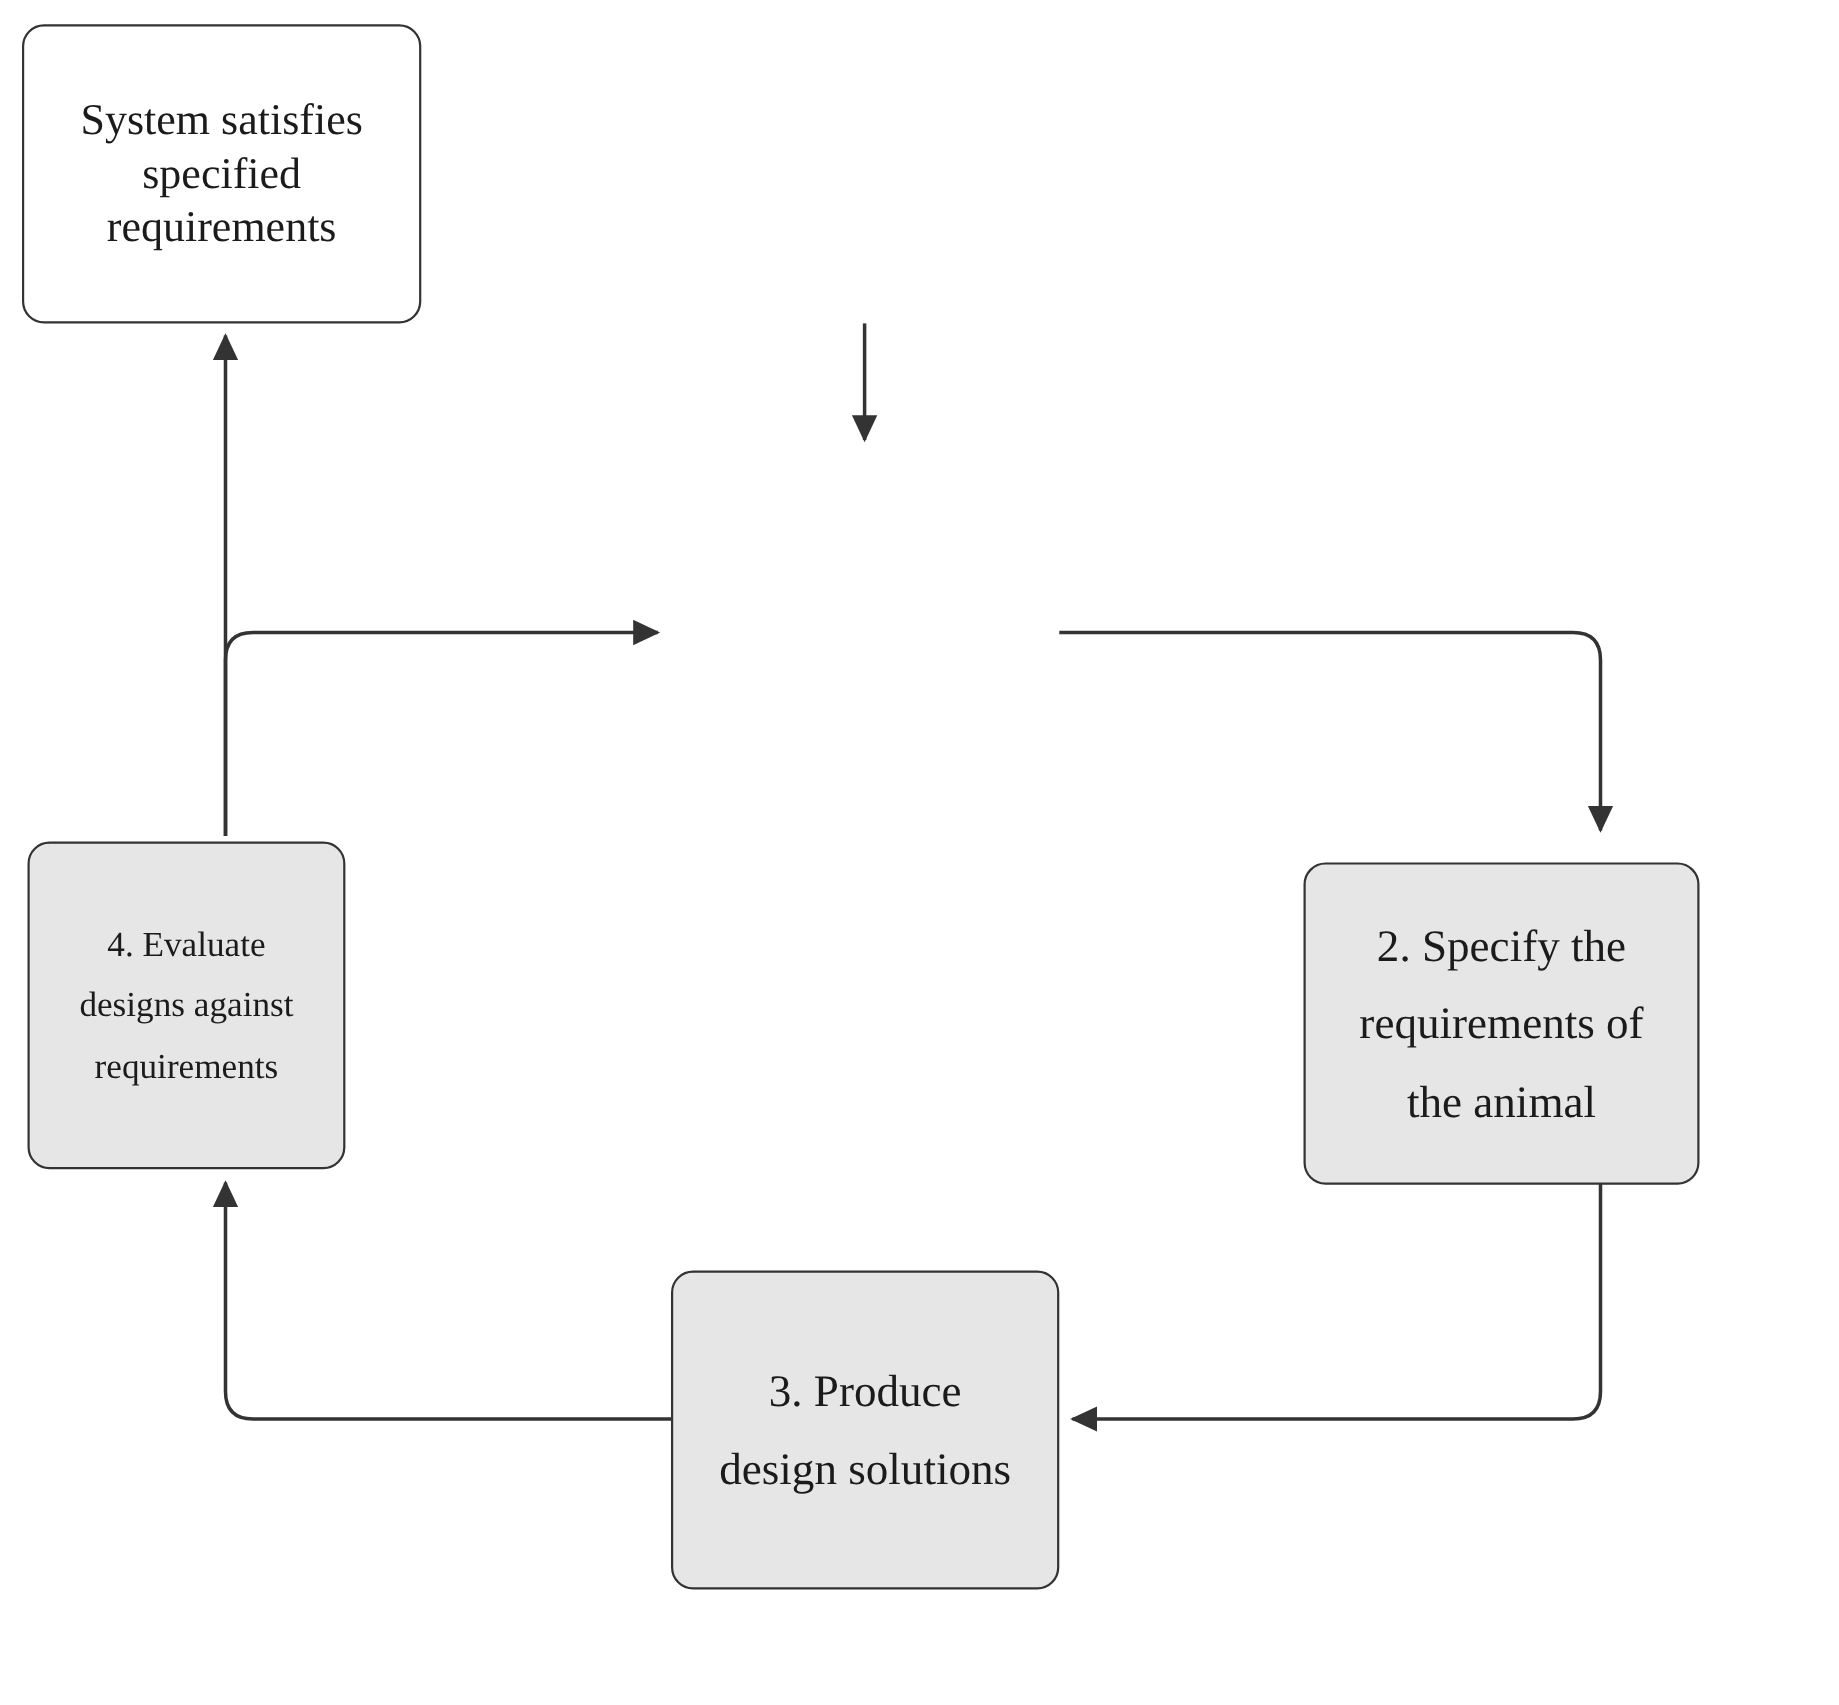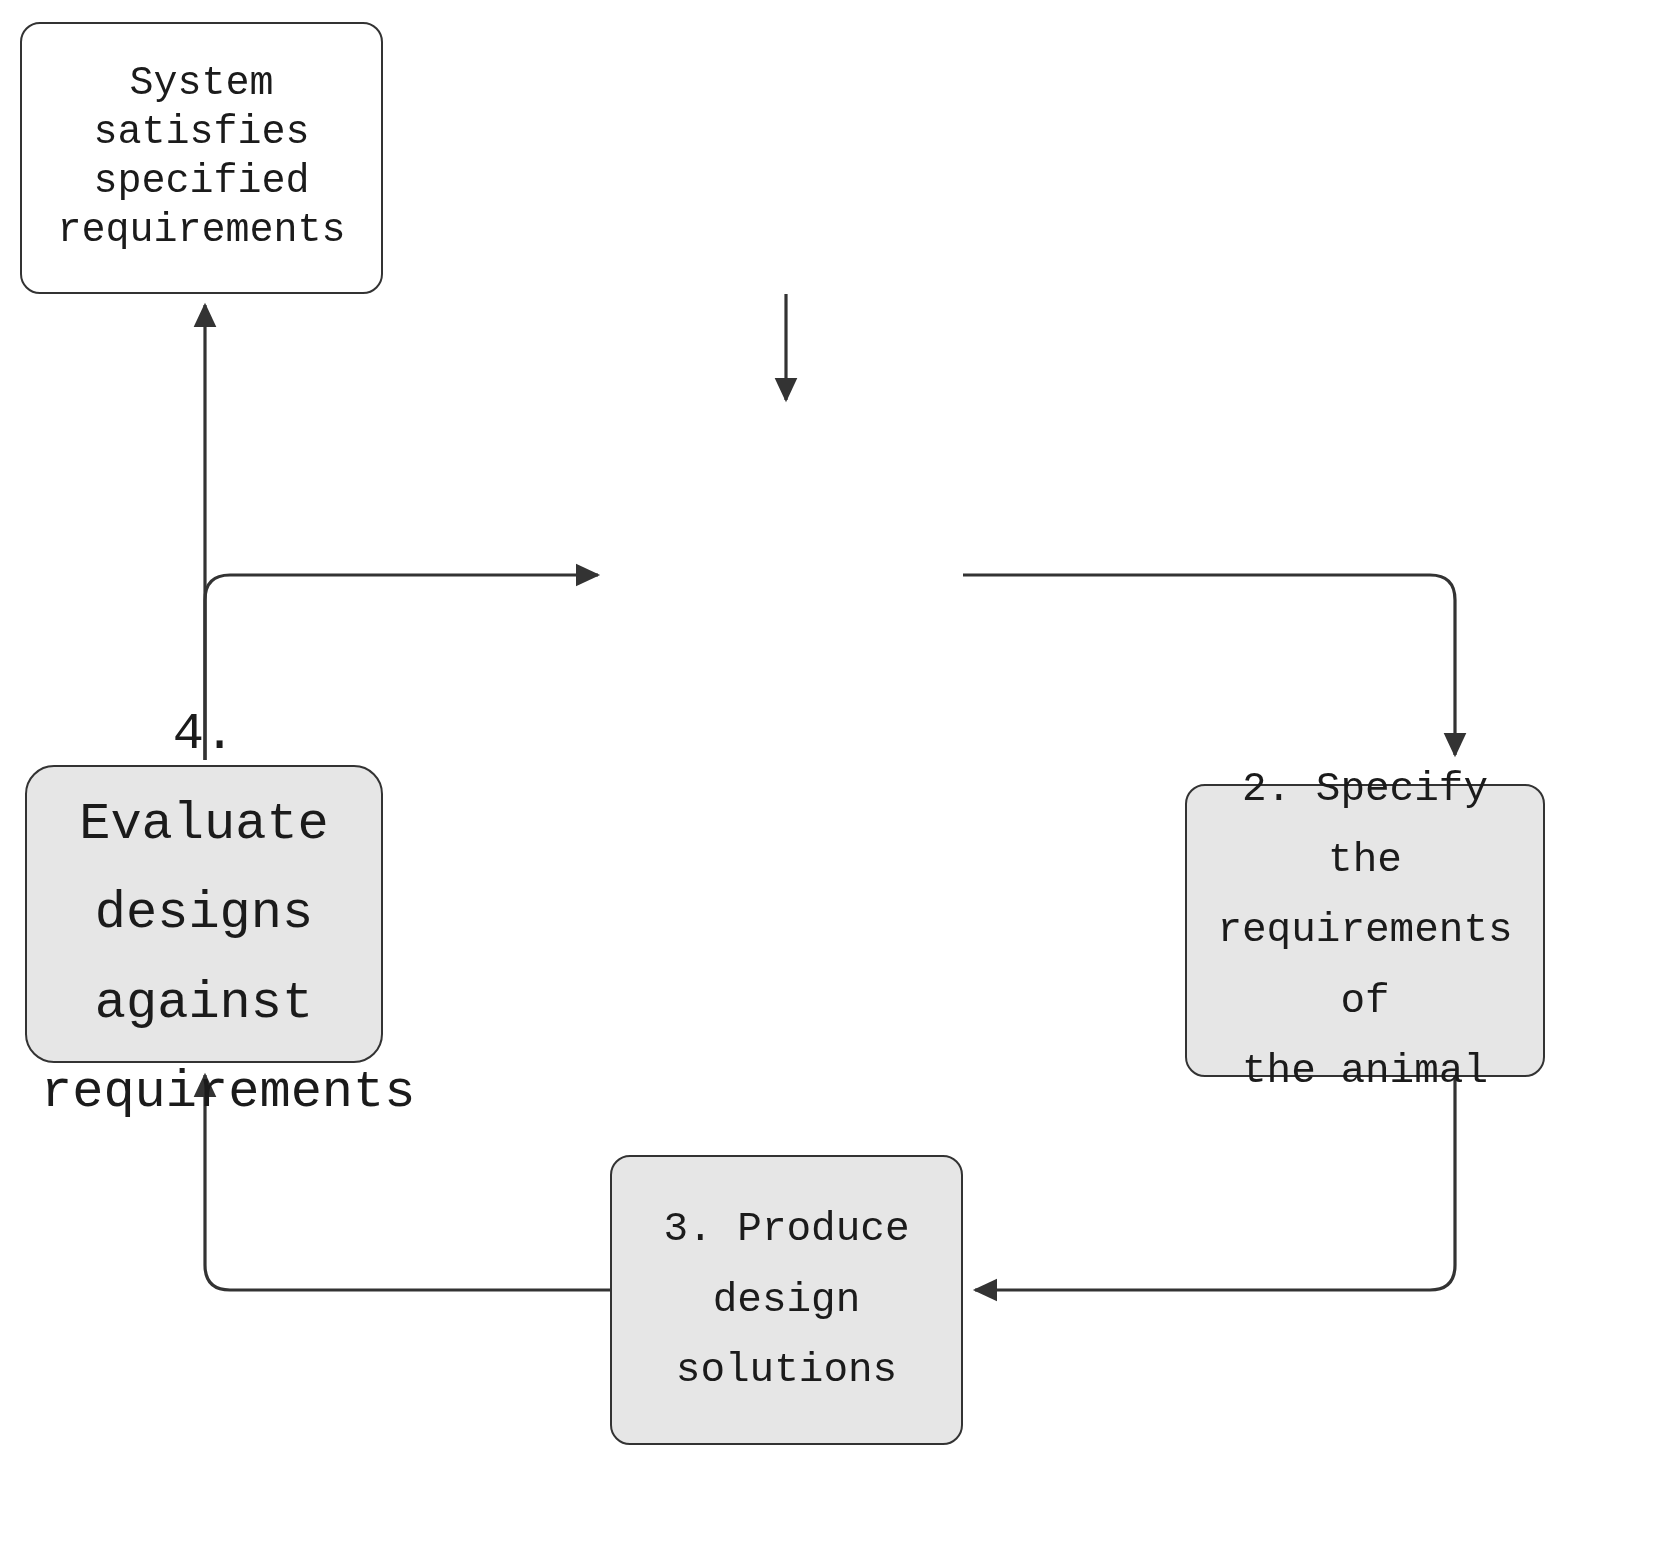--- a/index.html
+++ b/index.html
@@ -5,21 +5,21 @@
   html, body {
     margin: 0;
     padding: 0;
     background: #ffffff;
   }
   #canvas {
     position: relative;
     width: 1672px;
     height: 1550px;
     background: #ffffff;
-    font-family: Liberation Mono, monospace;
+    font-family: Liberation Serif, serif;
     overflow: hidden;
   }
   #edges {
     position: absolute;
     left: 0;
     top: 0;
     width: 1672px;
     height: 1550px;
     pointer-events: none;
   }
@@ -63,22 +63,22 @@
   }
   #node-step-2 {
     left: 1185px; top: 765px; width: 360px; height: 293px;
     font-size: 41px; line-height: 1.72; margin-top: 19px;
   }
   #node-step-3 {
     left: 610px; top: 1155px; width: 353px; height: 290px;
     font-size: 41px; line-height: 1.72; text-align: center;
   }
   #node-step-4 {
-    left: 25px; top: 765px; width: 358px; height: 298px;
-    font-size: 52px; line-height: 1.72; border-radius: 29px;
+    left: 25px; top: 765px; width: 289px; height: 298px;
+    font-size: 32px; line-height: 1.72;
   }
 </style>
 </head>
 <body>
 
 <div id="canvas">
 
   <svg id="edges" viewBox="0 0 1672 1550" width="1672" height="1550" xmlns="http://www.w3.org/2000/svg">
     <defs>
       <marker id="arrow" viewBox="0 0 12 12" refX="10.5" refY="6" markerWidth="8" markerHeight="8" orient="auto-start-reverse" markerUnits="strokeWidth">

